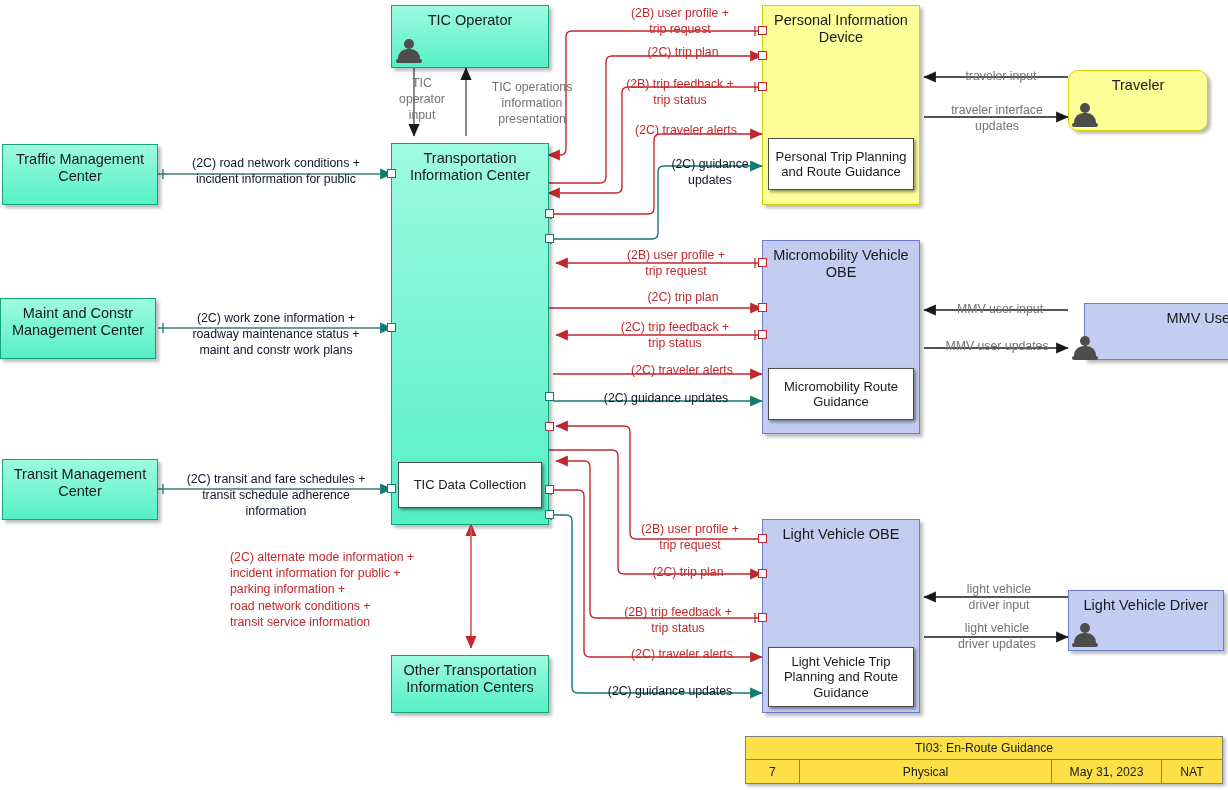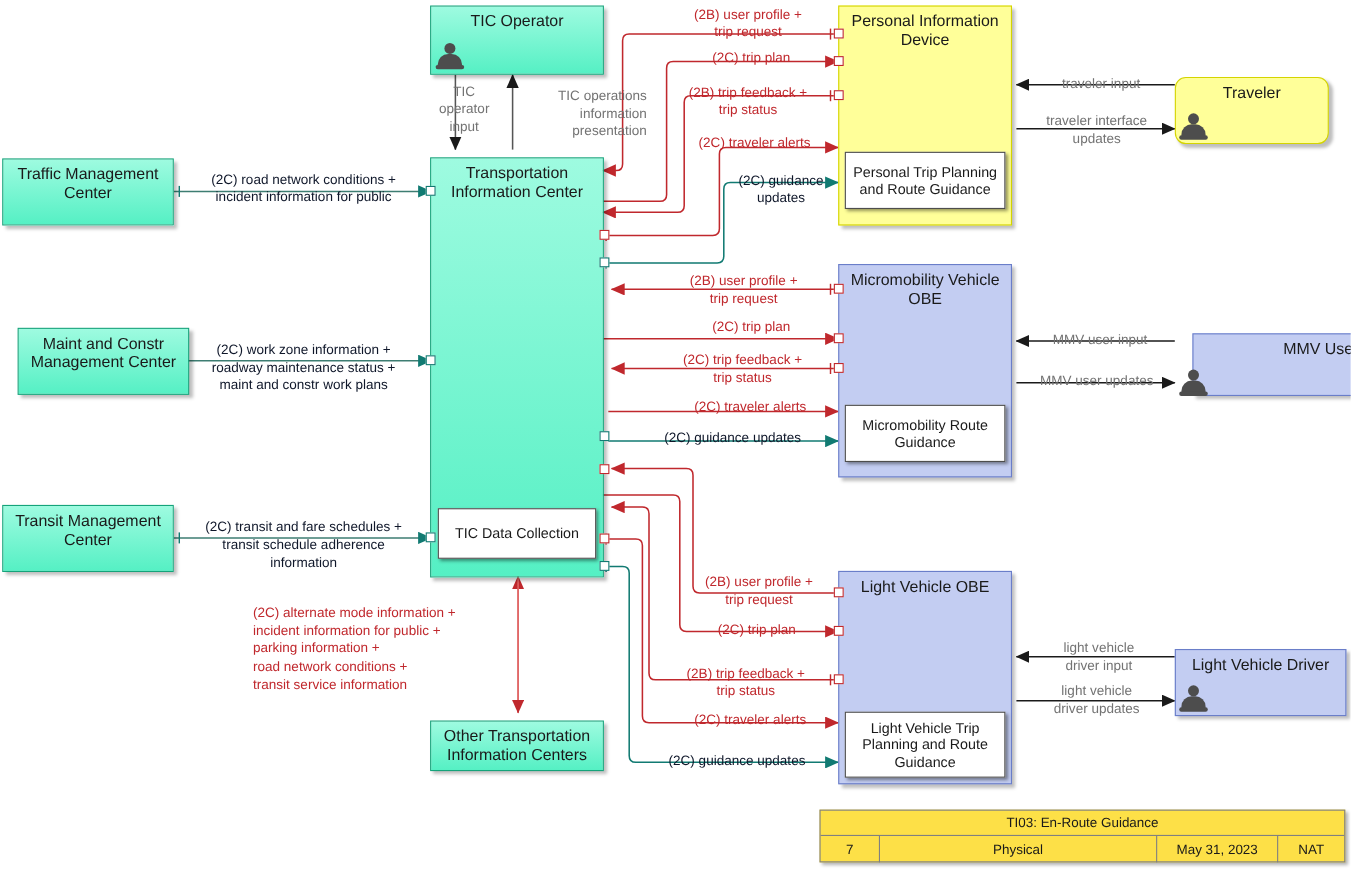--- a/index.html
+++ b/index.html
@@ -32,21 +32,21 @@
                 border-radius:11px 11px 3px 3px;background:#4d4d4d;}
   .person .base{position:absolute;left:0px;top:21px;width:26px;height:4px;border-radius:2px;background:#4d4d4d;}
 
   
   .flow{position:absolute;font-size:12.3px;line-height:1.32;white-space:pre;}
   .flow.red{color:#c0282d;}
   .flow.teal{color:#0f172a;}
   .flow.black{color:#737373;}
   .flow.ctr{text-align:center;}
   .flow.rgt{}
-  .flow.lft{text-align:right;}
+  .flow.lft{text-align:center;}
 
   
   .port{position:absolute;width:9px;height:9px;box-sizing:border-box;background:#ffffff;}
   .port.red{border:1.6px solid #c0282d;}
   .port.teal{border:1.6px solid #117a72;}
   .port.white{border:1.6px solid #117a72;background:#fff;}
 
   
   #titleblock{position:absolute;left:745px;top:736px;width:478px;height:48px;
               border:1px solid #808080;background:#fde047;box-sizing:border-box;
@@ -164,30 +164,30 @@
 Information Center</span>
   </div>
   <div class="subbox" style="left:398px;top:462px;width:144px;height:46px;">
     <span>TIC Data Collection</span>
   </div>
 
   <div class="node green" style="left:2px;top:144px;width:156px;height:61px;">
     <span class="lbl">Traffic Management
 Center</span>
   </div>
-  <div class="node green" style="left:16px;top:298px;width:156px;height:61px;">
+  <div class="node green" style="left:0;top:298px;width:156px;height:61px;">
     <span class="lbl">Maint and Constr
 Management Center</span>
   </div>
   <div class="node green" style="left:2px;top:459px;width:156px;height:61px;">
     <span class="lbl">Transit Management
 Center</span>
   </div>
 
-  <div class="node green" style="left:391px;top:655px;width:158px;height:46px;">
+  <div class="node green" style="left:391px;top:655px;width:158px;height:58px;">
     <span class="lbl">Other Transportation
 Information Centers</span>
   </div>
 
   <div class="node yellow" style="left:762px;top:5px;width:158px;height:200px;">
     <span class="lbl">Personal Information
 Device</span>
   </div>
   <div class="subbox" style="left:768px;top:138px;width:146px;height:52px;">
     <span>Personal Trip Planning

